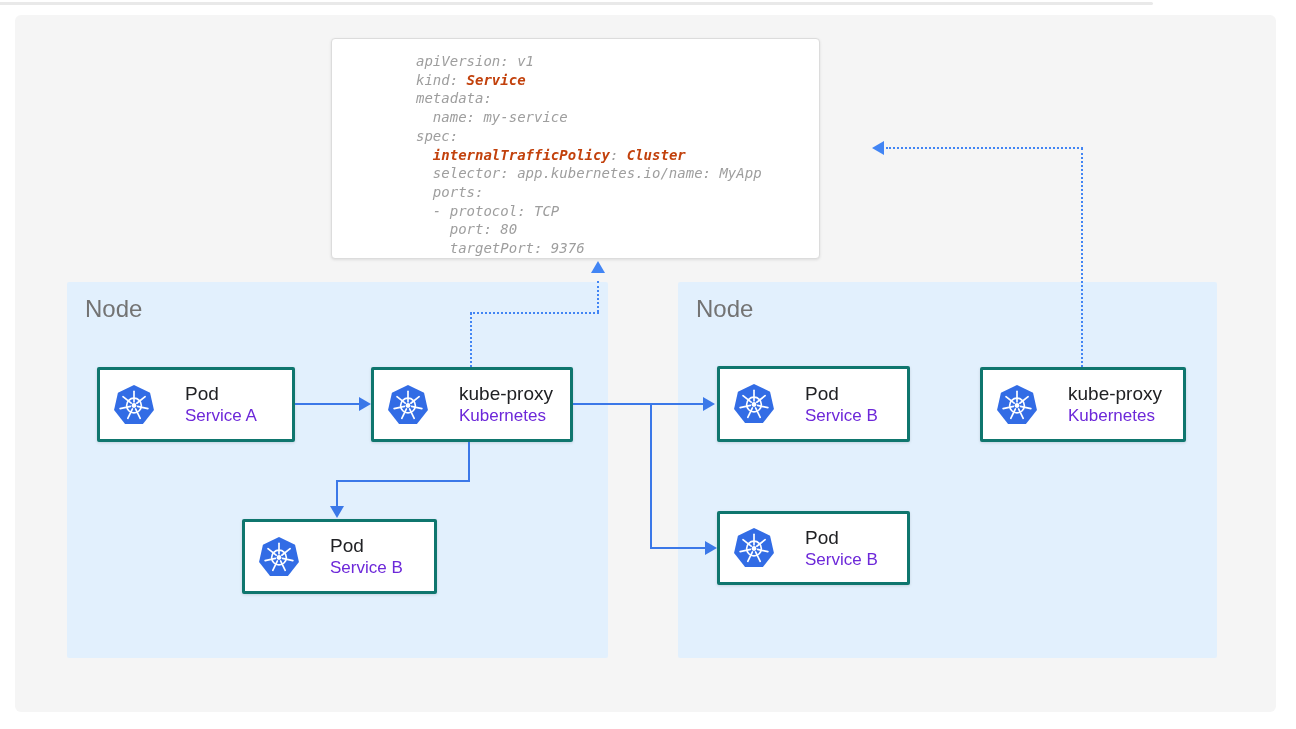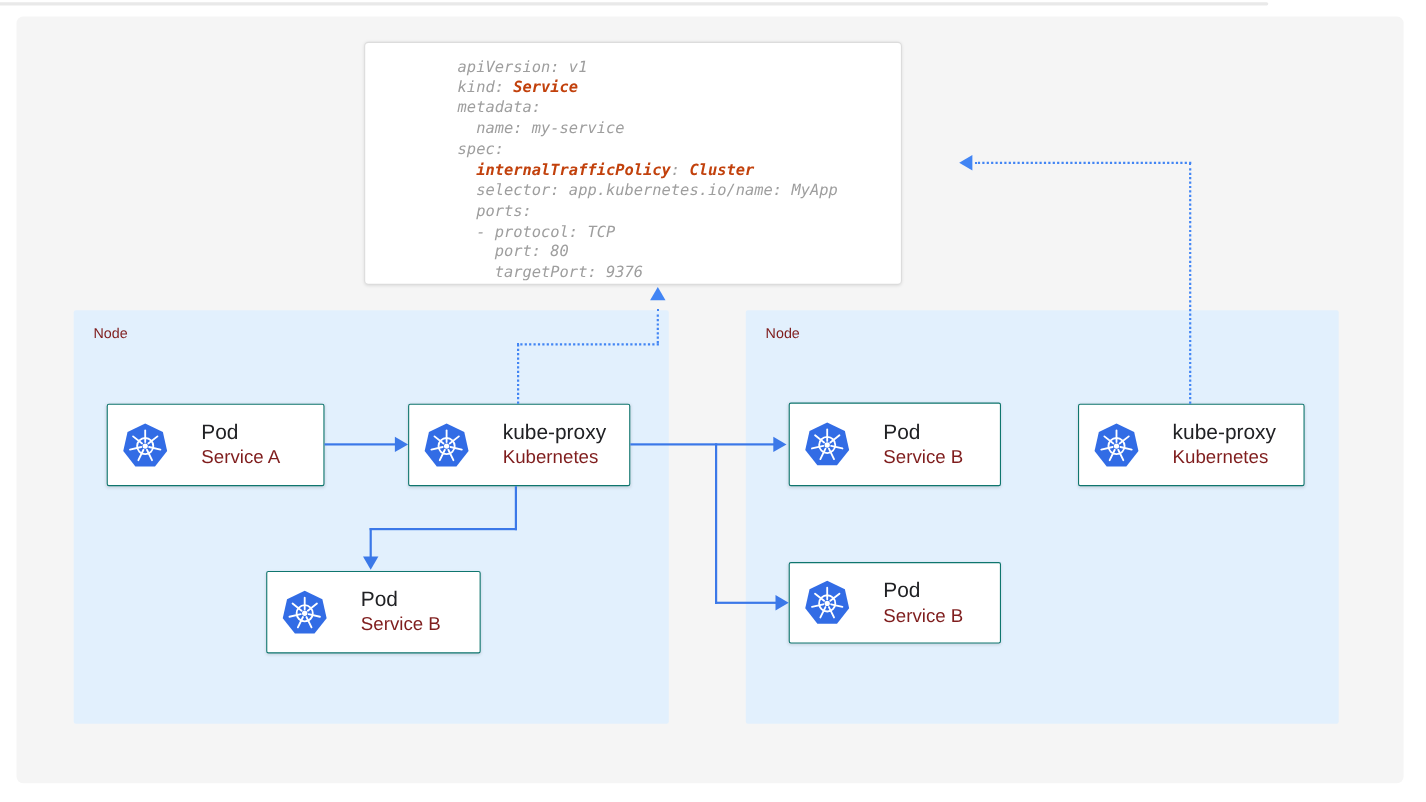--- a/index.html
+++ b/index.html
@@ -21,32 +21,32 @@
     font-family:"DejaVu Sans Mono", monospace;font-style:italic;
     font-size:14px;line-height:18.7px;color:#9e9e9e;white-space:pre;
   }
   .yline{white-space:pre;}
   .yb{font-weight:bold;color:#c2410c;}
 
   
   .node{position:absolute;background:#e2f0fd;border-radius:2px;}
   .node-left{left:67px;top:282px;width:541px;height:376px;}
   .node-right{left:678px;top:282px;width:539px;height:376px;}
-  .node-label{position:absolute;left:18px;top:13px;font-size:13px;color:#7f1d1d;}
+  .node-label{position:absolute;left:18px;top:13px;font-size:24px;color:#737373;}
 
   
   .card{
-    position:absolute;background:#ffffff;border:1px solid #0f766e;border-radius:2px;
+    position:absolute;background:#ffffff;border:3px solid #0f766e;border-radius:2px;
     box-shadow:0 1px 3px rgba(0,0,0,.12);box-sizing:border-box;
     display:flex;align-items:center;padding-left:13px;
   }
   .card .k8s{flex:0 0 42px;width:42px;height:42px;}
   .card .ctext{margin-left:30px;display:flex;flex-direction:column;}
   .card .ctitle{font-size:19px;color:#202124;line-height:23px;}
-  .card .csub{font-size:17px;color:#7f1d1d;line-height:22px;}
+  .card .csub{font-size:17px;color:#6d28d9;line-height:22px;}
 
   
   .ln{position:absolute;background:#3b78e8;}
   .arr{position:absolute;width:0;height:0;}
   .arr-right{border-top:7px solid transparent;border-bottom:7px solid transparent;border-left:12px solid #3b78e8;}
   .arr-down{border-left:7px solid transparent;border-right:7px solid transparent;border-top:12px solid #3b78e8;}
   .arr-up{border-left:7px solid transparent;border-right:7px solid transparent;border-bottom:12px solid #4285f4;}
   .arr-left{border-top:7px solid transparent;border-bottom:7px solid transparent;border-right:12px solid #4285f4;}
 
   

